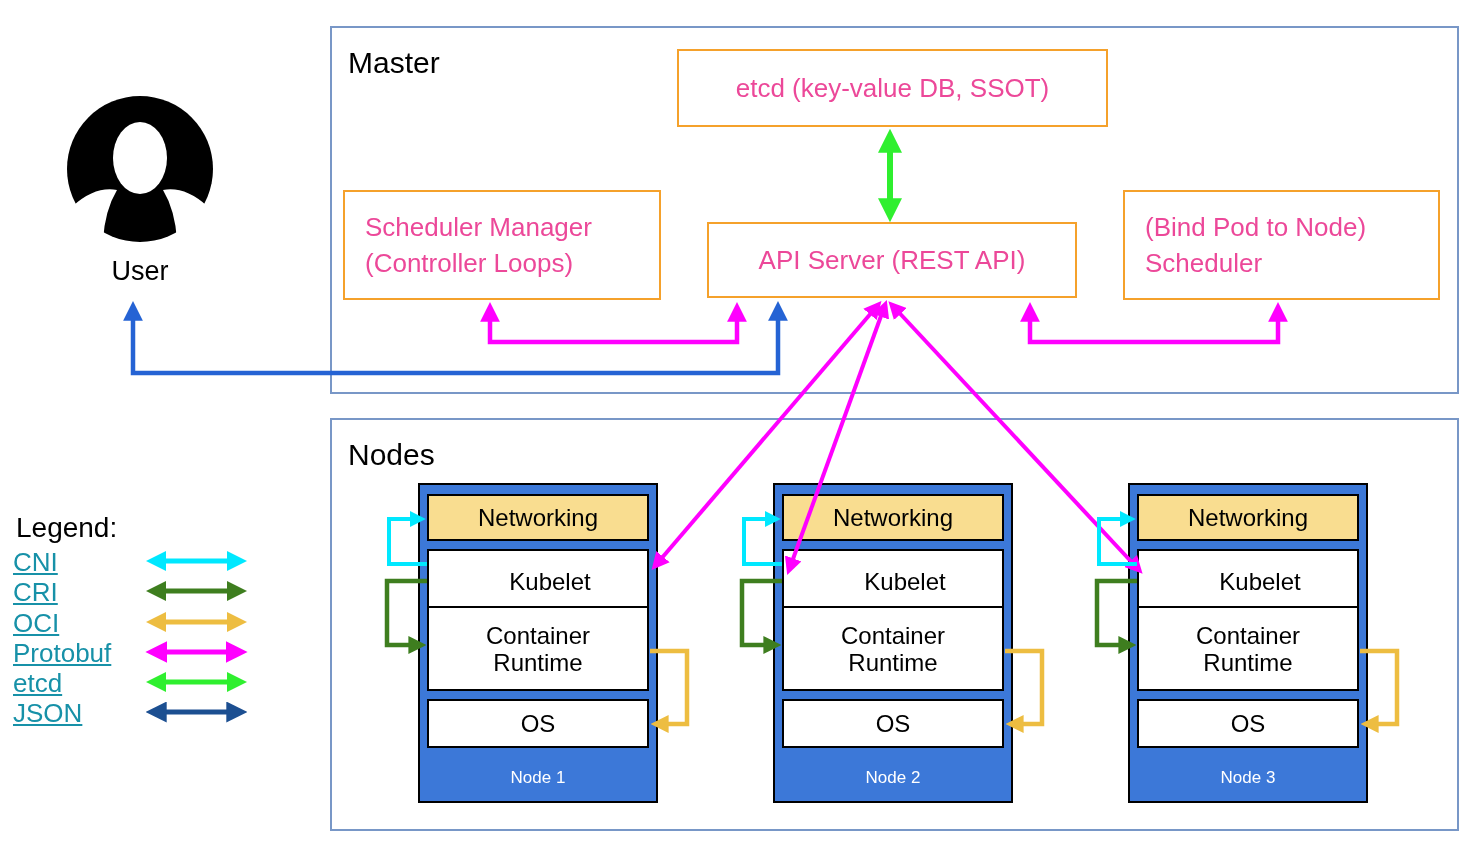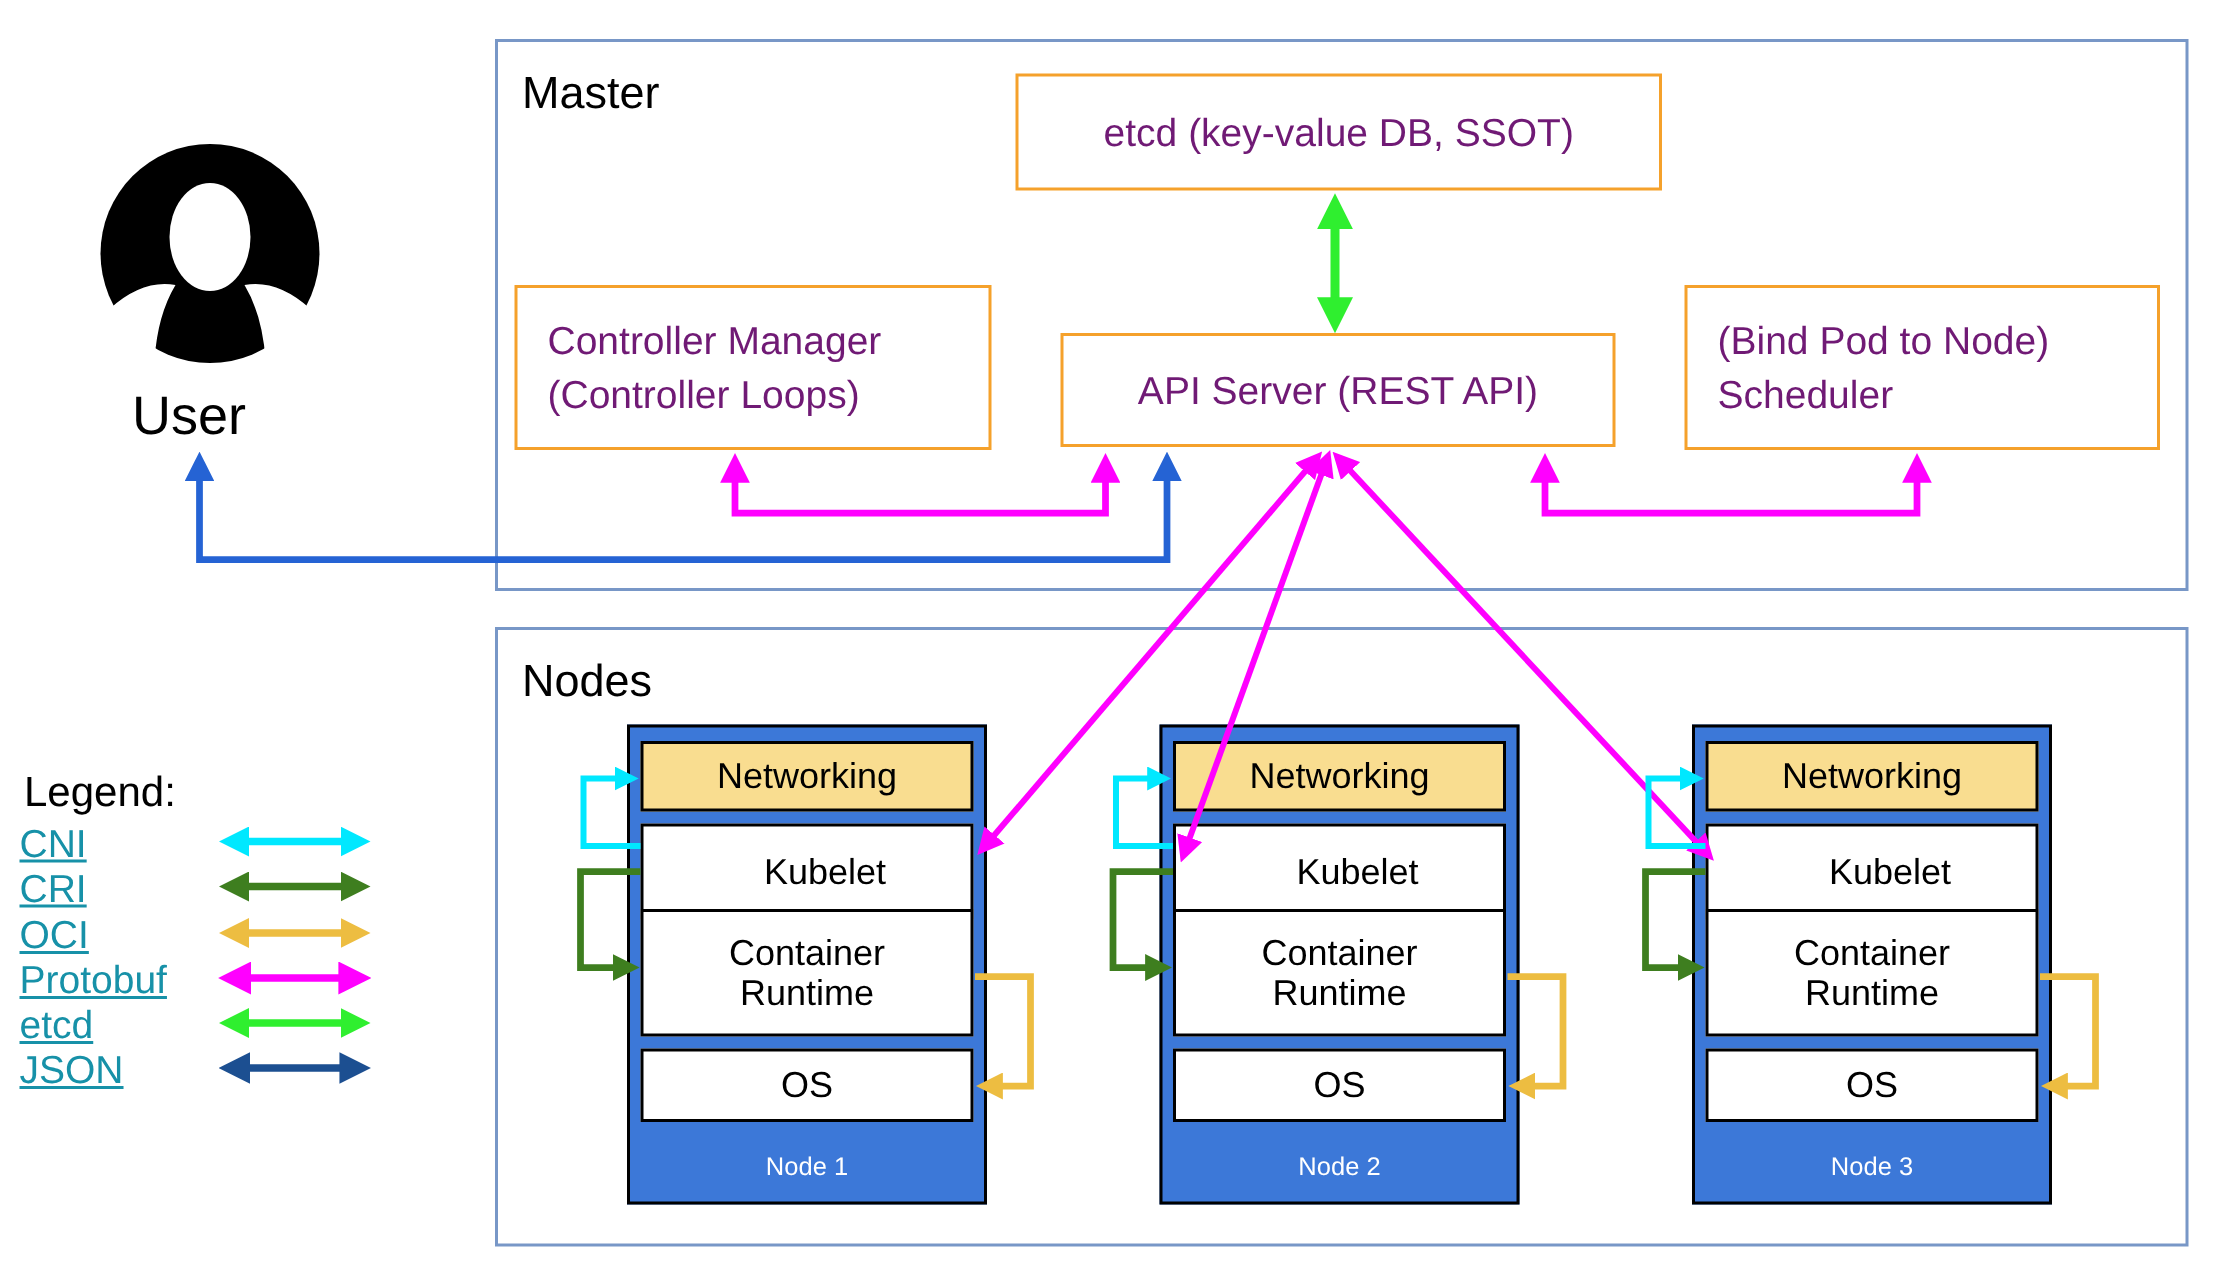--- a/index.html
+++ b/index.html
@@ -5,28 +5,28 @@
   html,body{margin:0;padding:0;background:#ffffff;}
   body{font-family:"Liberation Sans", sans-serif; color:#000;}
   #stage{position:relative;width:1475px;height:852px;background:#fff;overflow:hidden;}
 
   
   .section-box{position:absolute;border:2px solid var(--c-section_border);background:#fff;}
   .section-title{position:absolute;font-size:30px;color:#000;}
 
   
   .comp-box{position:absolute;border:2.5px solid var(--c-component_border);background:#fff;
-            box-sizing:border-box;display:flex;align-items:center;font-size:26px;color:#701a75;}
+            box-sizing:border-box;display:flex;align-items:center;font-size:26px;color:#ec4899;}
   .comp-center{justify-content:center;text-align:center;}
   .comp-left{justify-content:flex-start;padding-left:20px;line-height:36px;}
   .comp-left .l{display:block;}
 
   
   #user-icon{position:absolute;left:65px;top:94px;width:150px;height:150px;}
-  #user-label{position:absolute;left:88px;top:256px;width:104px;font-size:36px;}
+  #user-label{position:absolute;left:88px;top:256px;width:104px;text-align:center;font-size:27px;}
 
   
   .node-box{position:absolute;top:483px;width:240px;height:320px;background:var(--c-node_fill);
             border:2px solid #000;box-sizing:border-box;}
   .node-comp{position:absolute;left:7px;width:222px;border:2px solid #000;background:#fff;
              box-sizing:border-box;display:flex;align-items:center;justify-content:center;
              text-align:center;font-size:24px;color:#000;padding:0 24px;line-height:27px;}
   .nc-networking{top:9px;height:47px;background:var(--c-networking_fill);}
   .nc-kubelet{top:64px;height:64px;padding-left:48px;}
   .nc-runtime{top:121px;height:85px;}
@@ -48,21 +48,21 @@
 
   <div class="section-box" style="left:330px;top:26px;width:1125px;height:364px;"></div>
   <div class="section-title" style="left:348px;top:46px;">Master</div>
 
   <div class="comp-box comp-center" style="left:677px;top:49px;width:431px;height:78px;">
     <span>etcd (key-value DB, SSOT)</span>
   </div>
 
   <div class="comp-box comp-left" style="left:343px;top:190px;width:318px;height:110px;">
     <span>
-      <span class="l">Controller Manager</span>
+      <span class="l">Scheduler Manager</span>
       <span class="l">(Controller Loops)</span>
     </span>
   </div>
 
   <div class="comp-box comp-center" style="left:707px;top:222px;width:370px;height:76px;">
     <span>API Server (REST API)</span>
   </div>
 
   <div class="comp-box comp-left" style="left:1123px;top:190px;width:317px;height:110px;">
     <span>

